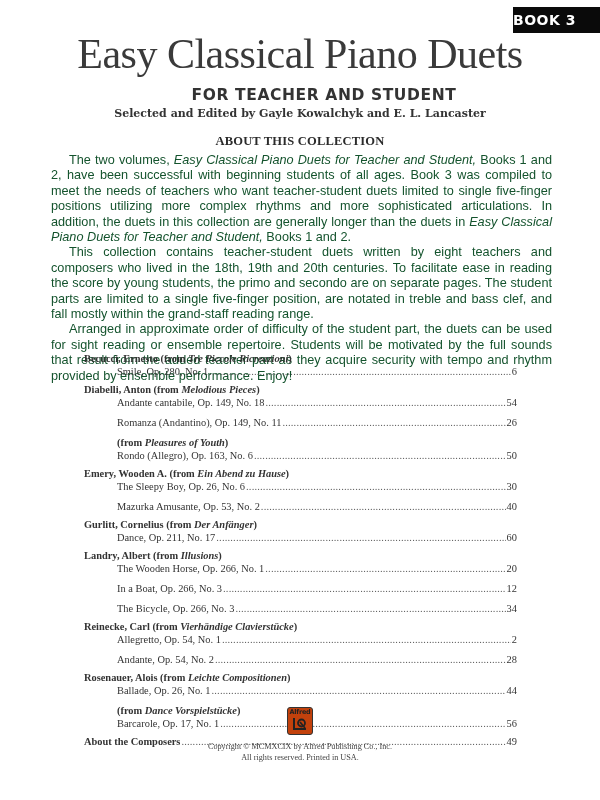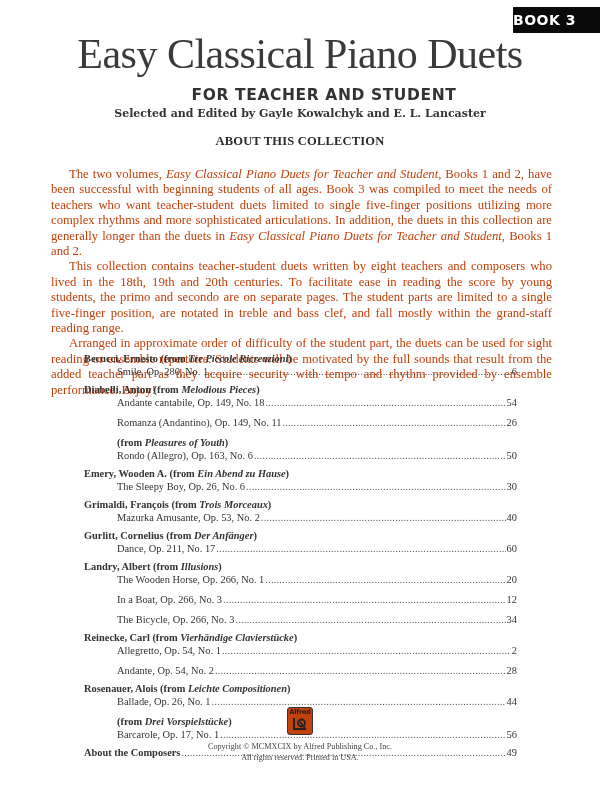--- a/index.html
+++ b/index.html
@@ -11,22 +11,22 @@
            font-size: 14px; letter-spacing: 0.5px; line-height: 26px; padding-left: 0; box-sizing: border-box; }
   .title { position: absolute; top: 30px; left: 0; width: 600px; text-align: center;
            font-family: "Liberation Serif", serif; font-size: 42px; color: #3a3a3a; letter-spacing: -0.5px; }
   .subtitle { position: absolute; top: 86px; left: 0; width: 600px; text-align: center;
               font-family: "DejaVu Sans", "Liberation Sans", sans-serif; font-weight: bold; font-size: 15.5px;
               color: #333; letter-spacing: 0.6px; padding-left: 24px; }
   .editors { position: absolute; top: 107px; left: 0; width: 600px; text-align: center;
              font-family: "DejaVu Serif", serif; font-weight: bold; font-size: 11px; color: #333; }
   .section-heading { position: absolute; top: 134px; left: 0; width: 600px; text-align: center;
                      font-family: "Liberation Serif", serif; font-weight: bold; font-size: 12.5px; color: #2b2b2b; letter-spacing: 0.2px; }
-  .intro { position: absolute; top: 167px; left: 51px; width: 501px;
-           font-family: Liberation Serif, serif; font-size: 12.7px; line-height: 15.4px; color: #c2410c; text-align: justify; }
+  .intro { position: absolute; top: 153px; left: 51px; width: 501px;
+           font-family: Liberation Sans, sans-serif; font-size: 12.7px; line-height: 15.4px; color: #14532d; text-align: justify; }
   .intro p { margin: 0; text-indent: 18px; }
   .intro em { font-style: italic; }
   .toc { position: absolute; top: 352px; left: 84px; width: 433px;
          font-family: "Liberation Serif", serif; font-size: 10.4px; color: #333; }
   .composer { font-weight: bold; height: 13px; line-height: 13px; margin-top: 5px; }
   .composer:first-child { margin-top: 0; }
   .subsource { font-weight: bold; height: 13px; line-height: 13px; margin-top: 7px; padding-left: 33px; }
   .composer em, .subsource em { font-style: italic; }
   .piece { display: flex; align-items: baseline; height: 13px; line-height: 13px; padding-left: 33px; }
   .piece + .piece { margin-top: 7px; }
@@ -88,21 +88,20 @@
       <span class="page">50</span>
     </div>
 
   <div class="composer"><span>Emery, Wooden A. (from </span><em>Ein Abend zu Hause</em><span>)</span></div>
   <div class="piece">
       <span>The Sleepy Boy, Op. 26, No. 6</span>
       <span class="leader"></span>
       <span class="page">30</span>
     </div>
 
-  <div class="composer"><span>Grimaldi, François (from </span><em>Trois Morceaux</em><span>)</span></div>
   <div class="piece">
       <span>Mazurka Amusante, Op. 53, No. 2</span>
       <span class="leader"></span>
       <span class="page">40</span>
     </div>
 
   <div class="composer"><span>Gurlitt, Cornelius (from </span><em>Der Anfänger</em><span>)</span></div>
   <div class="piece">
       <span>Dance, Op. 211, No. 17</span>
       <span class="leader"></span>
@@ -137,21 +136,21 @@
       <span class="leader"></span>
       <span class="page">28</span>
     </div>
 
   <div class="composer"><span>Rosenauer, Alois (from </span><em>Leichte Compositionen</em><span>)</span></div>
   <div class="piece">
       <span>Ballade, Op. 26, No. 1</span>
       <span class="leader"></span>
       <span class="page">44</span>
     </div>
-  <div class="subsource"><span>(from </span><em>Drei Vorspielstücke</em><span>)</span></div>
+  <div class="subsource"><span>(from </span><em>Dance Vorspielstücke</em><span>)</span></div>
   <div class="piece">
       <span>Barcarole, Op. 17, No. 1</span>
       <span class="leader"></span>
       <span class="page">56</span>
     </div>
 
   <div class="final">
       <span>About the Composers</span>
       <span class="leader"></span>
       <span class="page">49</span>

